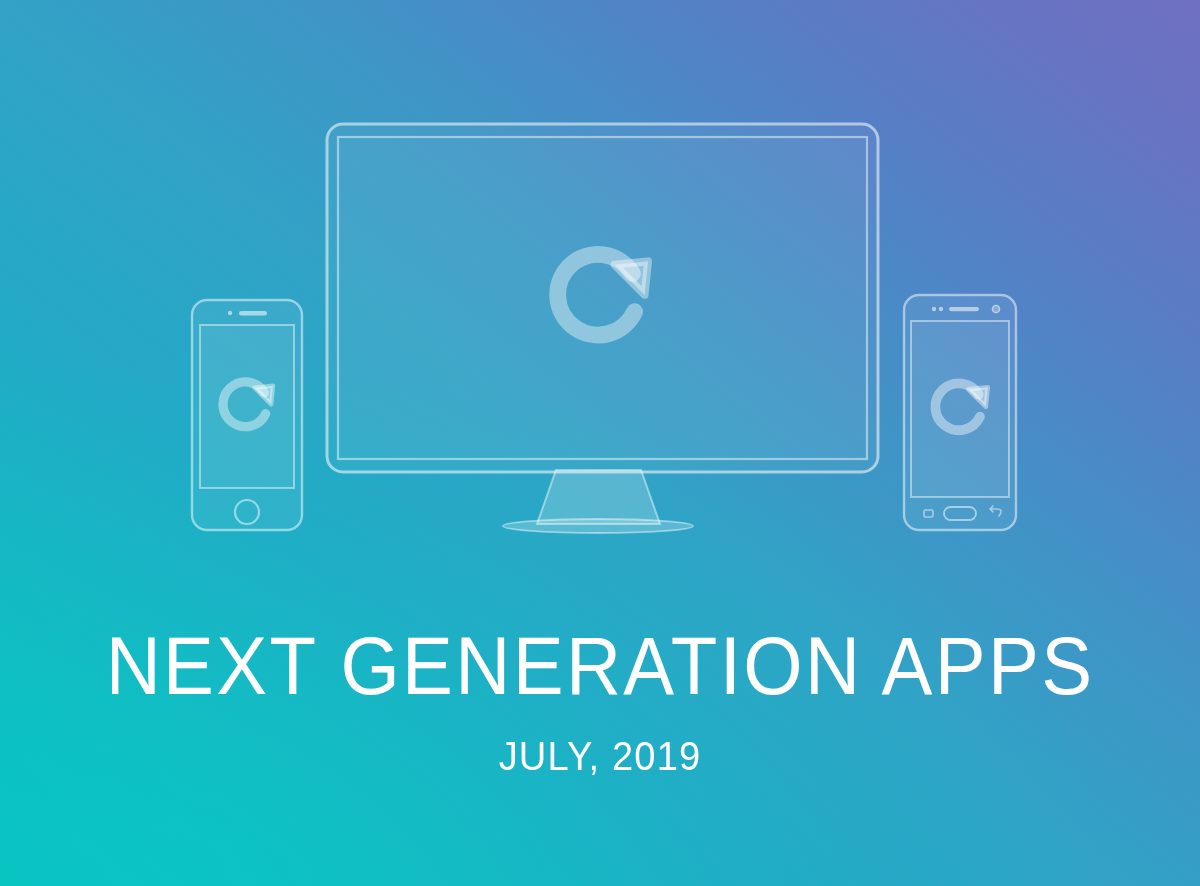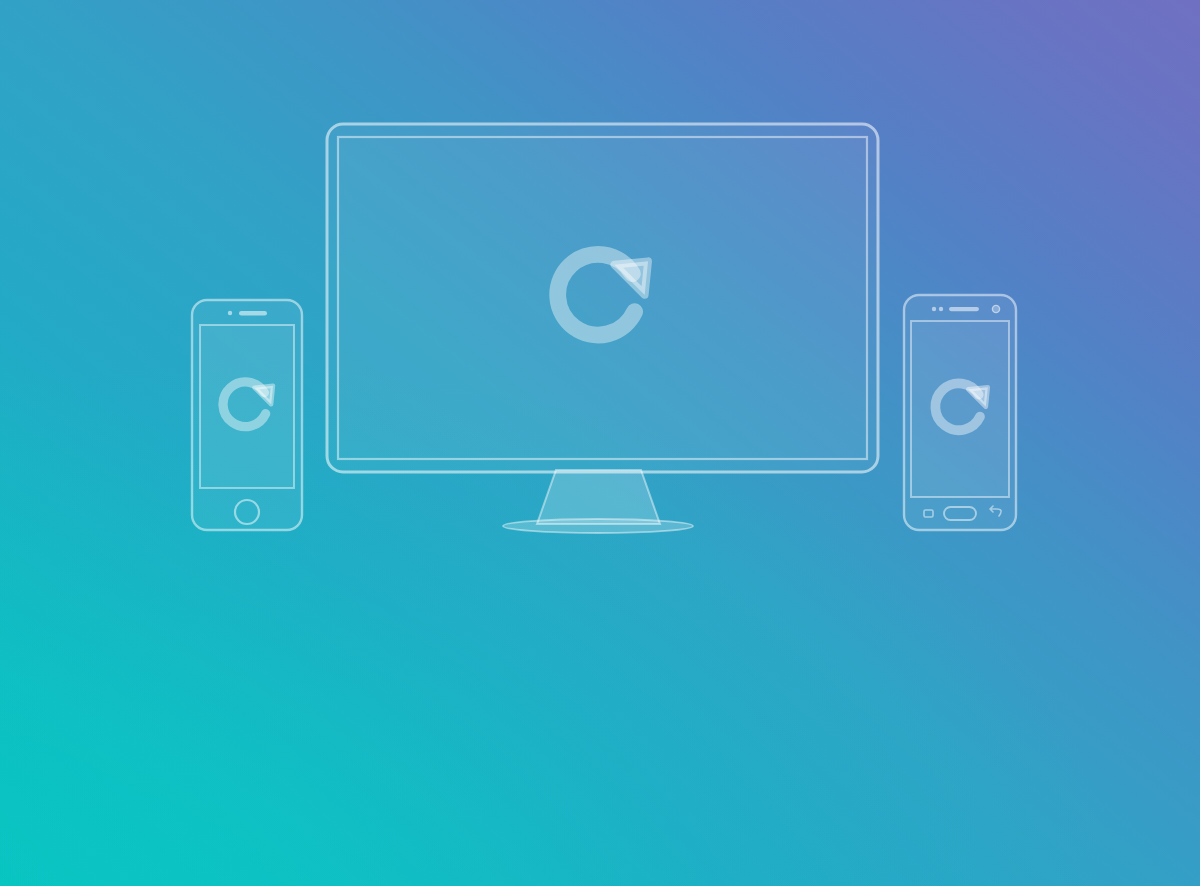--- a/index.html
+++ b/index.html
@@ -143,14 +143,18 @@
       <rect x="944" y="507" width="32" height="13" rx="6.5" fill="none" stroke="rgba(255,255,255,0.50)" stroke-width="1.9"></rect>
 
       <path d="M 999 516 q 5 -7 -2 -7 l -6 0 m 2 -3 l -3 3 l 3 3" fill="none" stroke="rgba(255,255,255,0.50)" stroke-width="1.6" stroke-linecap="round" stroke-linejoin="round"></path>
 
       <g transform="translate(928,375) scale(0.65)" color="rgba(255,255,255,0.42)">
         <use href="#refresh-glyph"></use>
       </g>
     </g>
   </svg>
 
+  <div class="textblock">
+    <div class="headline">NEXT GENERATION APPS</div>
+    <div class="subline">JULY, 2019</div>
+  </div>
 
 </div>
 
 </body></html>

